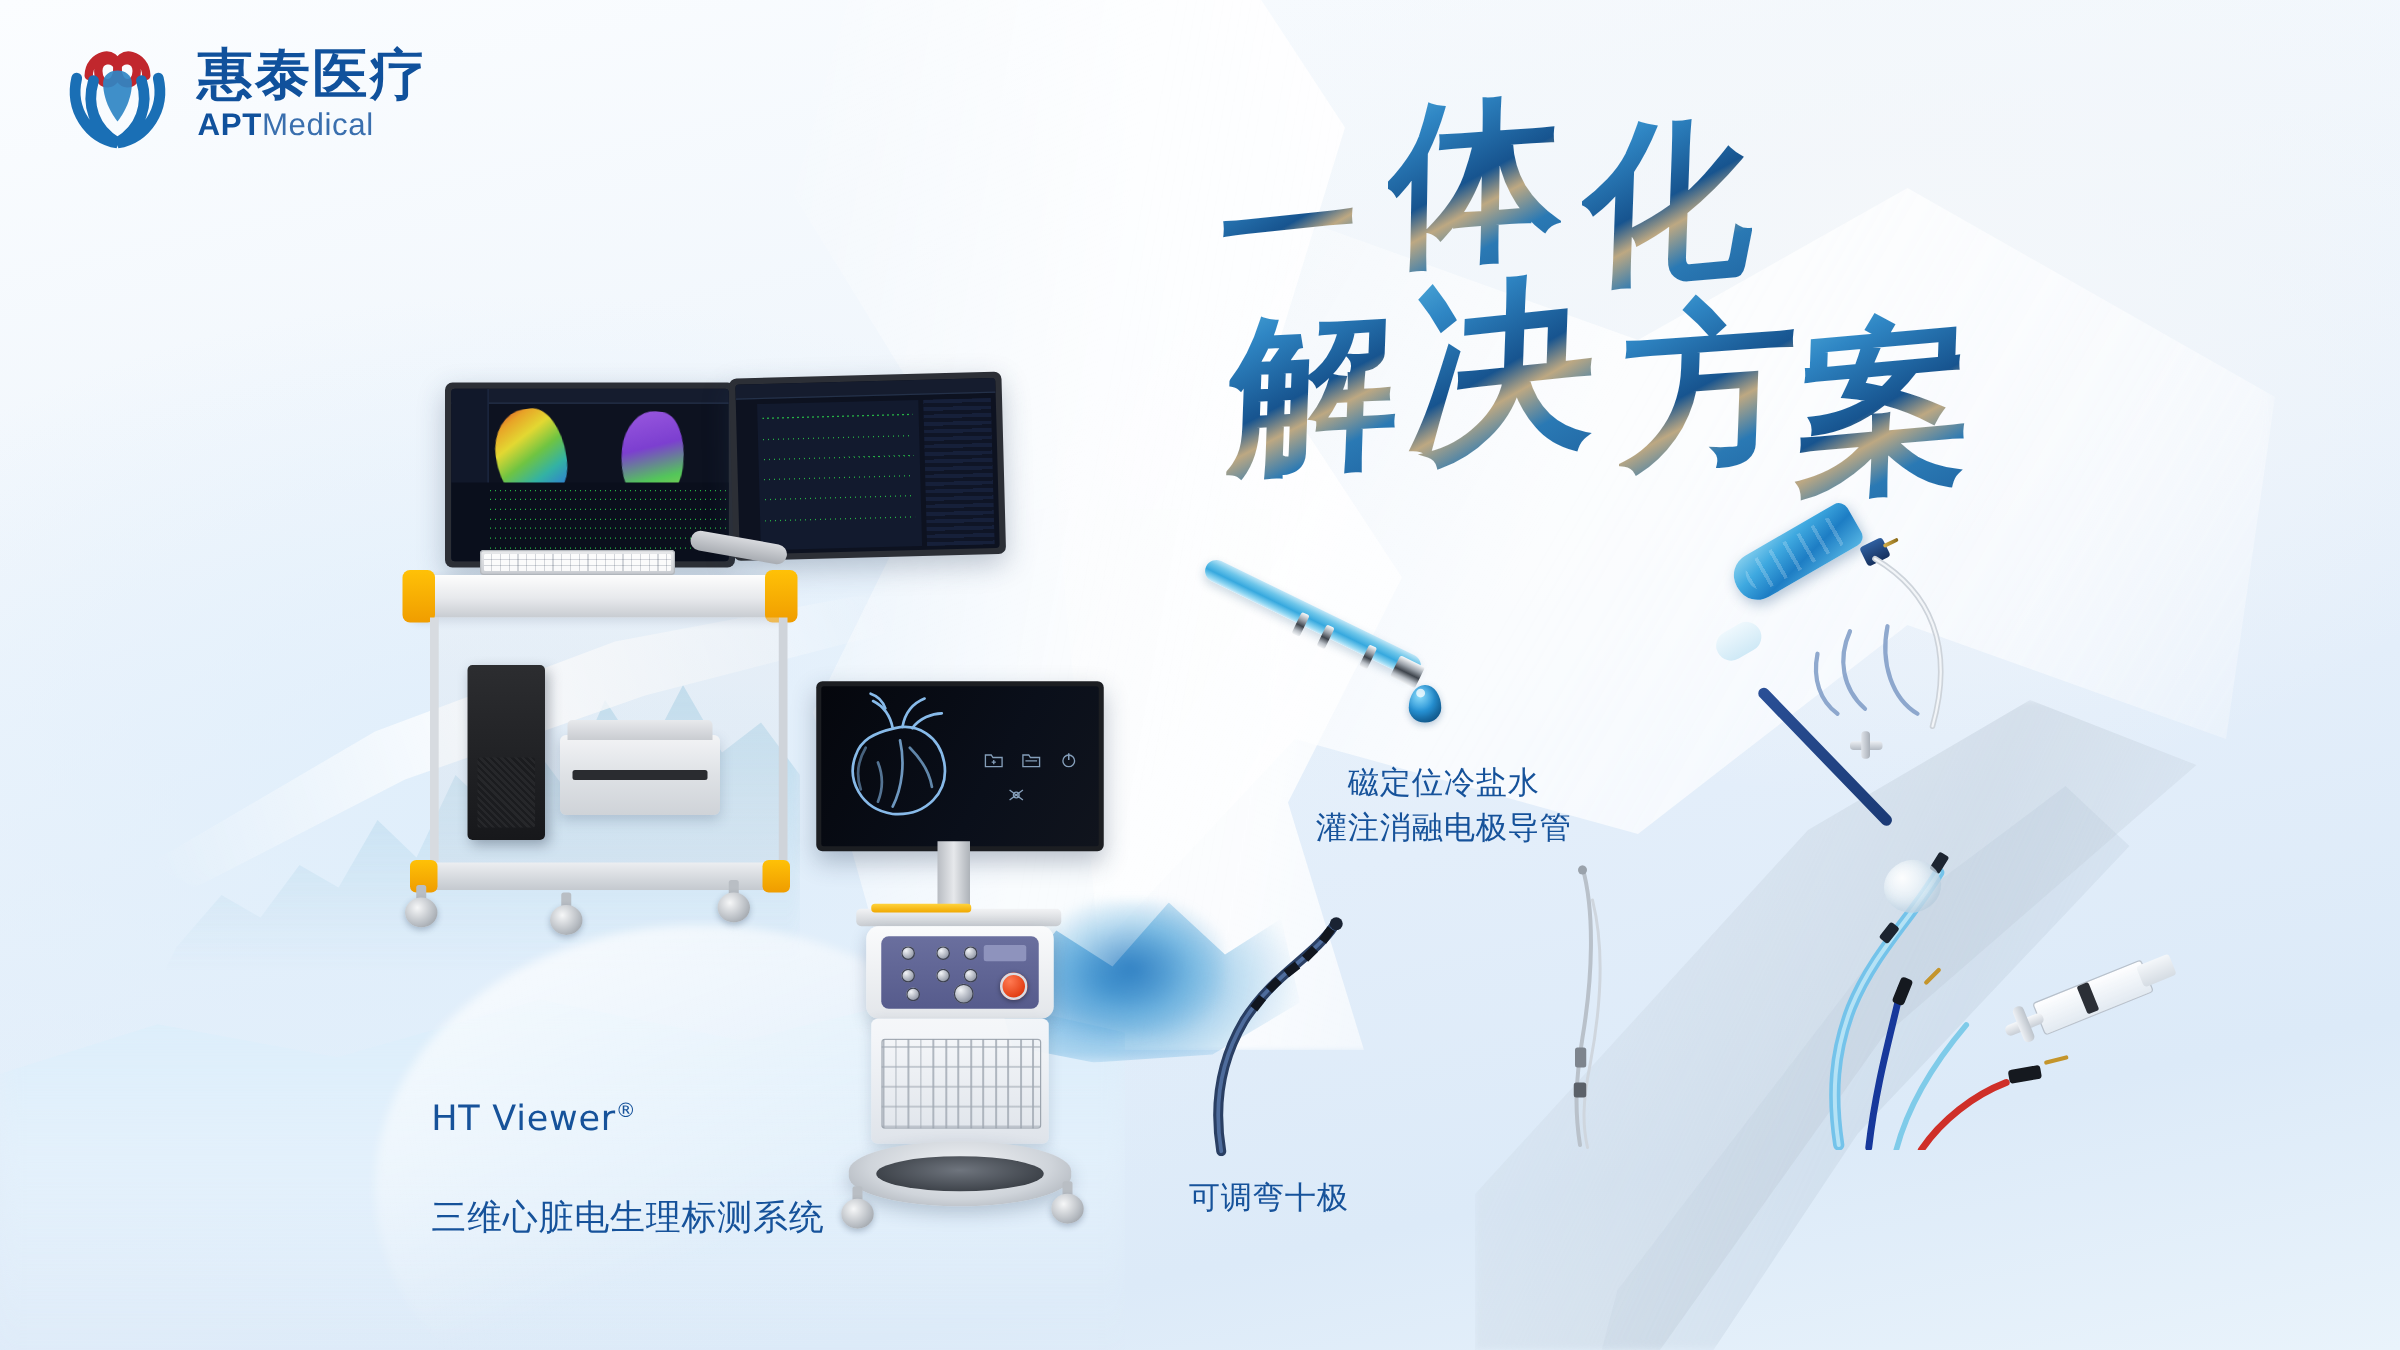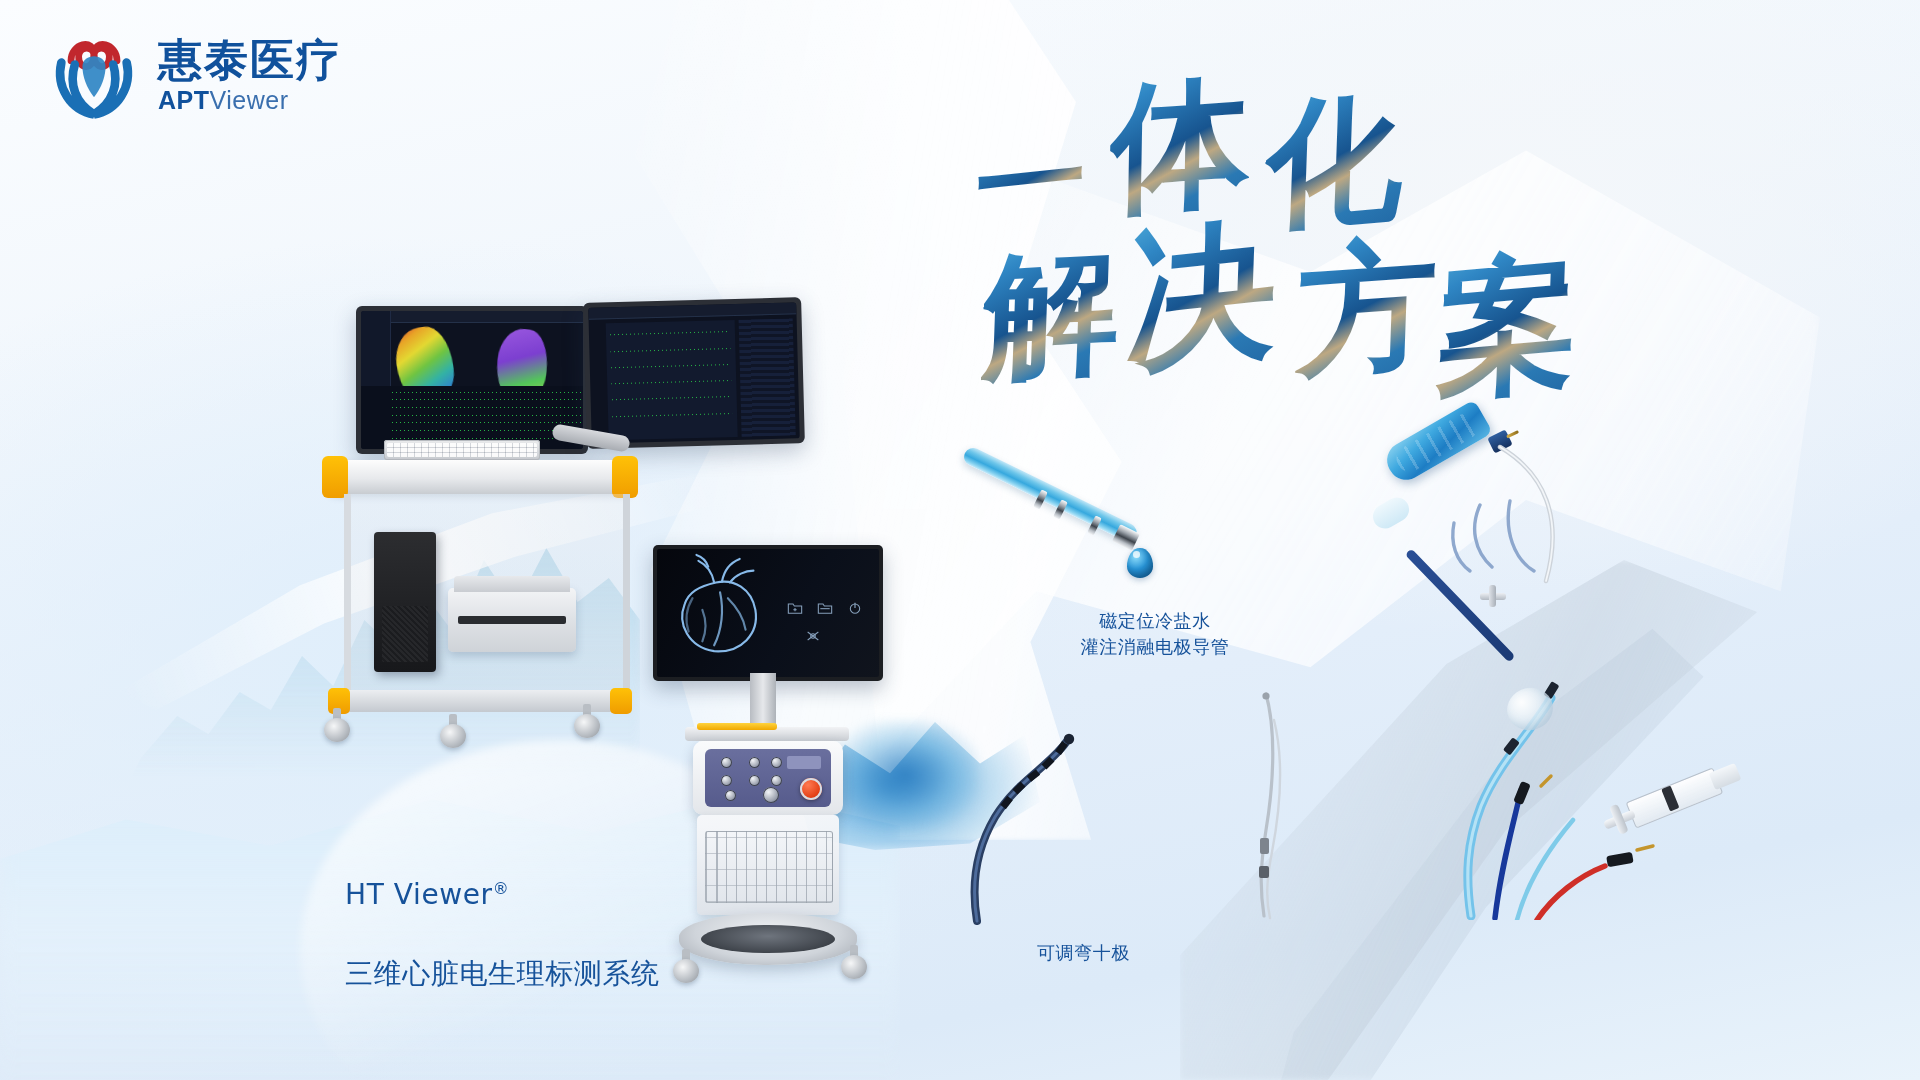--- a/index.html
+++ b/index.html
@@ -218,21 +218,21 @@
     box-shadow: inset -3px -4px 7px rgba(0,0,0,.22), 0 2px 6px rgba(20,70,120,.3); }
   .droplet::before{content:"";position:absolute;left:22%;top:10%;width:28%;height:22%;border-radius:50%;background:rgba(255,255,255,.75);}
 
   .handle-blue { position:absolute; border-radius: 18px 8px 8px 18px;
     background: linear-gradient(165deg,#8fd4f0 0%, #3fa9e0 32%, #1d7dc4 62%, #57b6e4 100%);
     box-shadow: 0 4px 10px rgba(20,70,120,.3); }
   .handle-blue::after{content:"";position:absolute;inset:6px 10px;border-radius:12px;
     background: repeating-linear-gradient(90deg, rgba(255,255,255,.2) 0 3px, rgba(255,255,255,0) 3px 13px);}
 
   .label {
-    position:absolute; color:#16529a; font-size: 18px; line-height: 1.42; text-align:center;
+    position:absolute; color:#16529a; font-size: 25px; line-height: 1.42; text-align:center;
     font-family:"DejaVu Sans","Liberation Sans",sans-serif; letter-spacing: .6px; white-space:pre-line;
   }
   .label.en { font-size: 28px; text-align:left; }
   .label .sup { font-size: 16px; vertical-align: super; }
 
   .balloon{position:absolute;width:46px;height:42px;border-radius:50%;
     background: radial-gradient(circle at 36% 30%, rgba(255,255,255,.95), rgba(226,238,246,.75) 55%, rgba(196,216,230,.6) 100%);
     box-shadow: inset -4px -5px 10px rgba(140,170,195,.35);}
   .syringe-body{position:absolute;border-radius:3px;
     background: linear-gradient(180deg, rgba(255,255,255,.95), rgba(226,233,240,.92));
@@ -259,21 +259,21 @@
   <div class="logo-wrap">
     <svg class="logo-mark" viewBox="0 0 100 100">
       <path d="M26 34 C26 16, 50 10, 50 28 C50 44, 34 44, 34 30 C34 20, 46 18, 50 26" fill="none" stroke="#c1272d" stroke-width="7" stroke-linecap="round"></path>
       <path d="M74 34 C74 16, 50 10, 50 28 C50 44, 66 44, 66 30 C66 20, 54 18, 50 26" fill="none" stroke="#c1272d" stroke-width="7" stroke-linecap="round"></path>
       <path d="M16 36 C10 62, 26 86, 50 90 C30 78, 24 58, 30 38" fill="none" stroke="#1a6fb5" stroke-width="9" stroke-linecap="round"></path>
       <path d="M84 36 C90 62, 74 86, 50 90 C70 78, 76 58, 70 38" fill="none" stroke="#1a6fb5" stroke-width="9" stroke-linecap="round"></path>
       <path d="M38 40 C38 26, 62 26, 62 40 C62 58, 50 72, 50 72 C50 72, 38 58, 38 40 Z" fill="#2f86c4" opacity=".92"></path>
     </svg>
     <div class="logo-text">
       <div class="logo-cn">惠泰医疗</div>
-      <div class="logo-en"><b>APT</b><span>Viewer</span></div>
+      <div class="logo-en"><b>APT</b><span>Medical</span></div>
     </div>
   </div>
 
   <div class="calli">
     <span class="c1">一</span>
     <span class="c2">体</span>
     <span class="c3">化</span>
     <span class="c4">解</span>
     <span class="c5">决</span>
     <span class="c6">方</span>
@@ -474,21 +474,21 @@
       <g stroke="#11161f" stroke-width="7" stroke-linecap="butt">
         <path d="M110 18 L103 28"></path>
           <path d="M97 34 L89 42"></path>
           <path d="M83 47 L74 54"></path>
         <path d="M68 59 L60 67"></path>
           <path d="M55 73 L48 82"></path>
       </g>
       <circle cx="114" cy="14" r="5.2" fill="#1a2333"></circle>
     </svg>
   </div>
-  <div class="label" style="left:900px; top:940px; width:230px;text-align:right;">可调弯十极</div>
+  <div class="label" style="left:900px; top:940px; width:230px;">可调弯十极</div>
 
   <div class="prod" style="left:1230px;top:690px;width:80px;height:230px">
     <svg viewBox="0 0 80 230" style="width:80px;height:230px">
       <path d="M36 4 C46 40, 44 92, 36 140 C30 178, 30 200, 34 226" fill="none" stroke="#b9c1ca" stroke-width="3.2" stroke-linecap="round"></path>
       <path d="M44 30 C54 70, 50 120, 42 162 C36 192, 36 210, 40 228" fill="none" stroke="#cfd6de" stroke-width="2.4" stroke-linecap="round"></path>
       <rect x="30" y="148" width="9" height="16" rx="2" fill="#7d848d"></rect>
       <rect x="29" y="176" width="10" height="12" rx="2" fill="#5b6169"></rect>
       <circle cx="36" cy="6" r="3.6" fill="#9aa2ab"></circle>
     </svg>
   </div>

